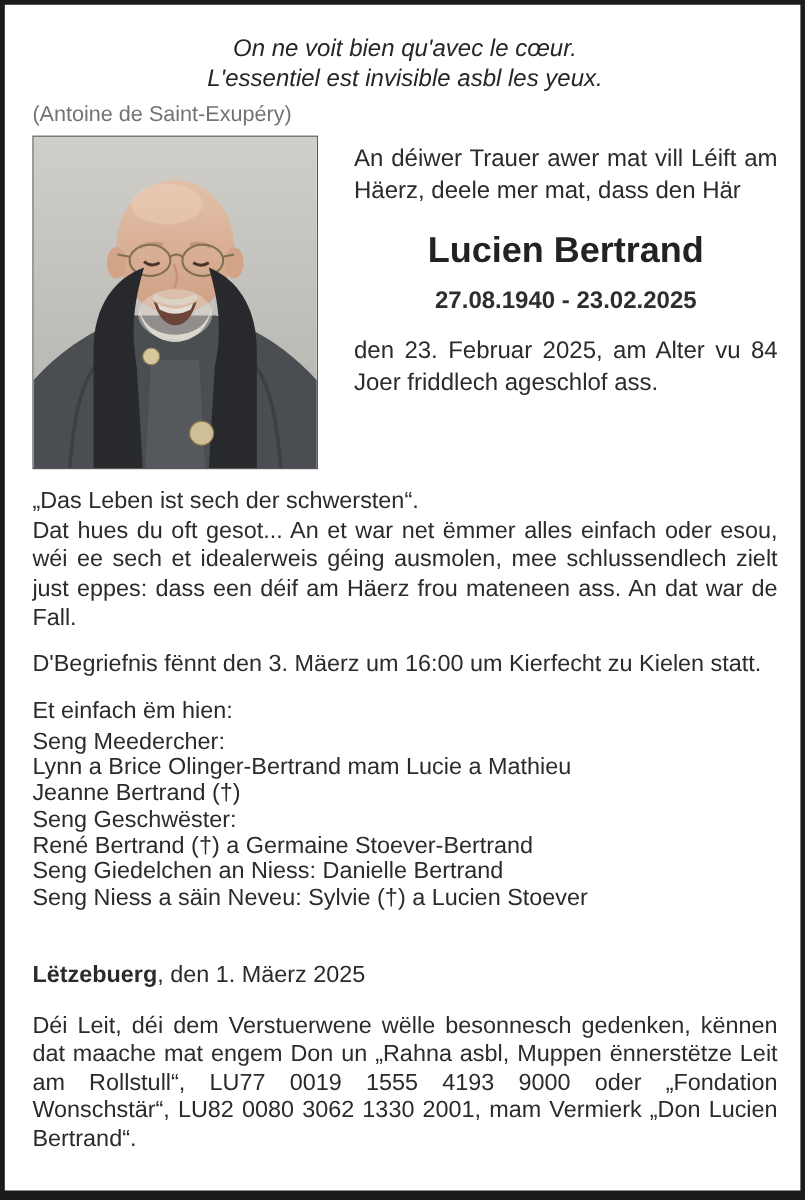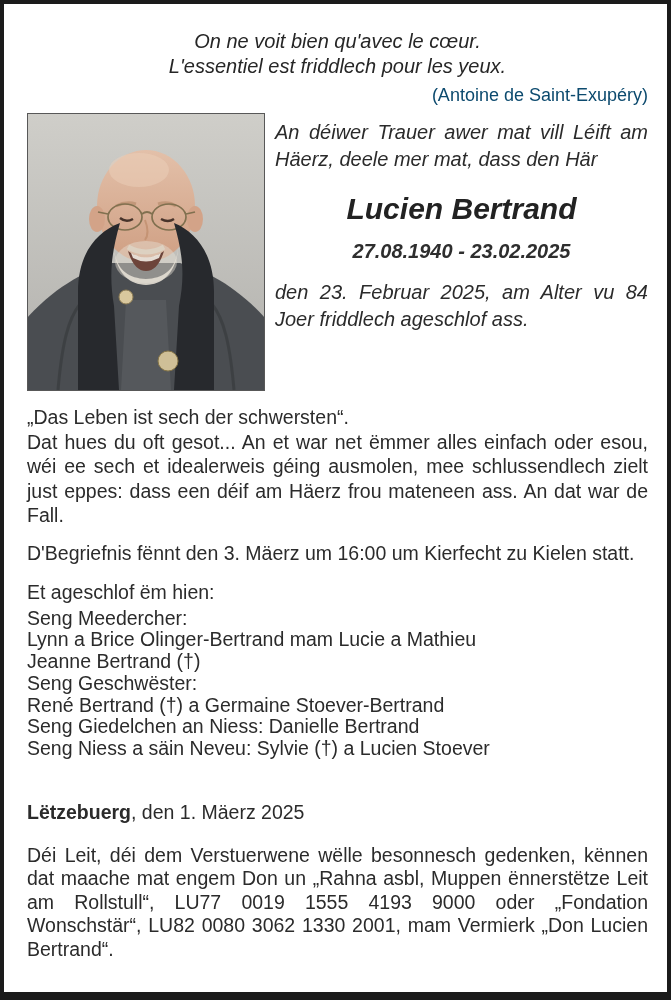--- a/index.html
+++ b/index.html
@@ -22,42 +22,40 @@
   }
   .quote-block {
     margin-top: 25px;
     text-align: center;
     font-style: italic;
     font-size: 20px;
     line-height: 25px;
     color: #262626;
   }
   .attribution {
-    text-align: right;
     font-size: 18px;
     line-height: 22px;
     margin-top: 5px;
-    color: #0c4a6e;
+    color: #737373;
   }
   .top-row {
     display: flex;
     margin-top: 7px;
   }
   .photo-frame {
     flex: none;
     width: 236px;
     height: 276px;
     border: 1px solid #585858;
     overflow: hidden;
   }
   .intro-col {
     flex: 1;
-    padding-left: 10px;
+    padding-left: 30px;
     padding-top: 6px;
-    font-style: italic;
   }
   .intro-text {
     font-size: 20px;
     line-height: 27px;
     text-align: justify;
   }
   .deceased-name {
     font-size: 30px;
     line-height: 38px;
     font-weight: bold;
@@ -106,21 +104,21 @@
     line-height: 23.5px;
   }
 </style>
 </head>
 <body>
 
 <div class="notice">
 
   <div class="quote-block">
     <div>On ne voit bien qu'avec le cœur.</div>
-    <div>L'essentiel est friddlech pour les yeux.</div>
+    <div>L'essentiel est invisible asbl les yeux.</div>
   </div>
   <div class="attribution">(Antoine de Saint-Exupéry)</div>
 
   <div class="top-row">
 
     <div class="photo-frame">
       <svg viewBox="0 0 236 276" width="236" height="276">
         <defs>
           <linearGradient id="bgGrad" x1="0" y1="0" x2="0" y2="1">
             <stop offset="0" stop-color="#cfcec9"></stop>
@@ -186,21 +184,21 @@
 
   <div class="body-block">
 
     <div class="tribute">
       <span class="tribute-quote">„Das Leben ist sech der schwersten“.</span>
       <div class="tribute-text">Dat hues du oft gesot... An et war net ëmmer alles einfach oder esou, wéi ee sech et idealerweis géing ausmolen, mee schlussendlech zielt just eppes: dass een déif am Häerz frou mateneen ass. An dat war de Fall.</div>
     </div>
 
     <div class="funeral-text">D'Begriefnis fënnt den 3. Mäerz um 16:00 um Kierfecht zu Kielen statt.</div>
 
-    <div class="mourners-heading">Et ageschlof ëm hien:</div>
+    <div class="mourners-heading">Et einfach ëm hien:</div>
 
     <div class="mourners-list">
       <span class="mourner-line">Seng Meedercher:</span>
       <span class="mourner-line">Lynn a Brice Olinger-Bertrand mam Lucie a Mathieu</span>
       <span class="mourner-line">Jeanne Bertrand (†)</span>
       <span class="mourner-line">Seng Geschwëster:</span>
       <span class="mourner-line">René Bertrand (†) a Germaine Stoever-Bertrand</span>
       <span class="mourner-line">Seng Giedelchen an Niess: Danielle Bertrand</span>
       <span class="mourner-line">Seng Niess a säin Neveu: Sylvie (†) a Lucien Stoever</span>
     </div>

